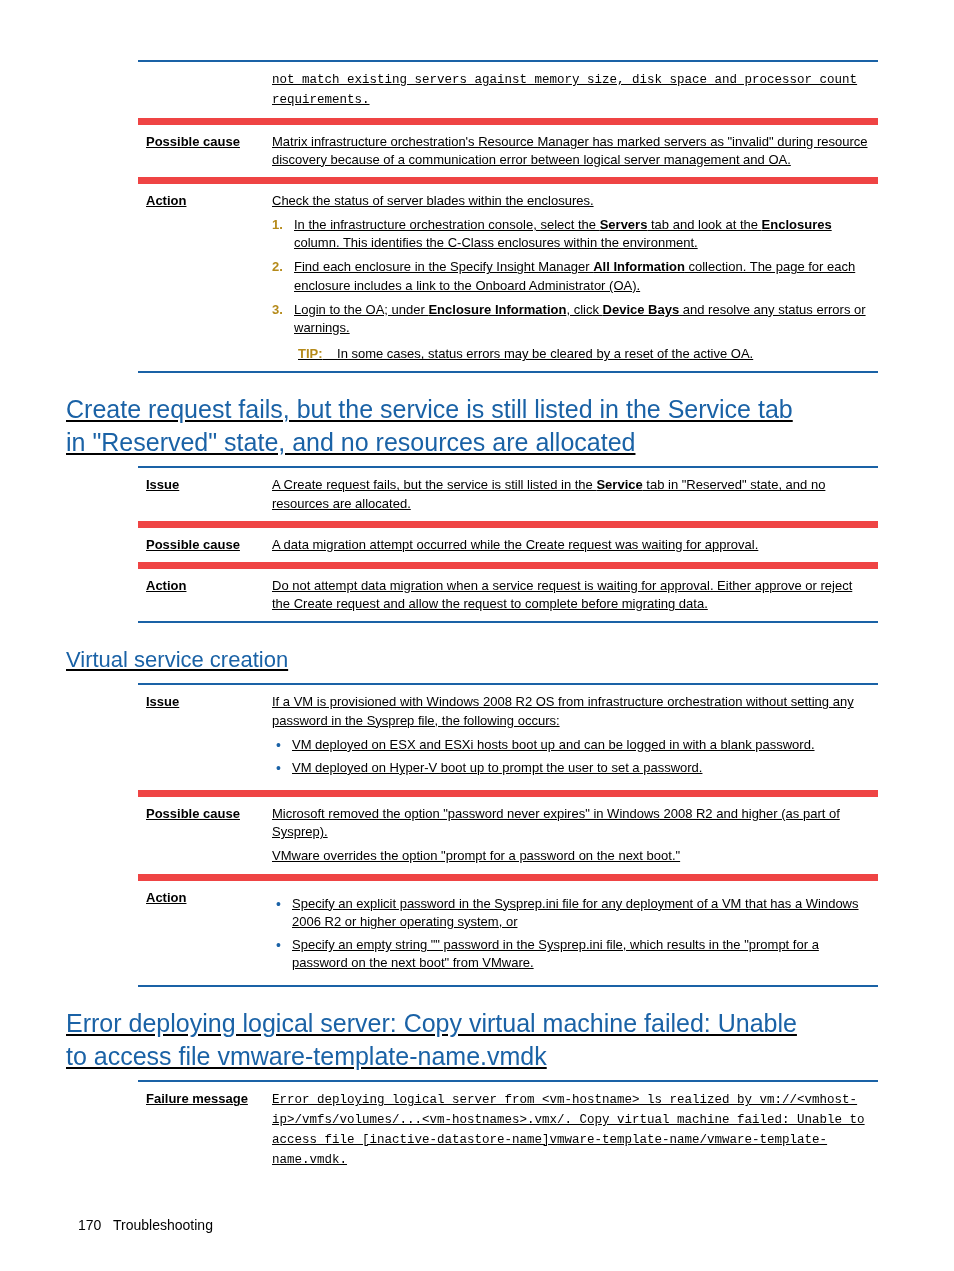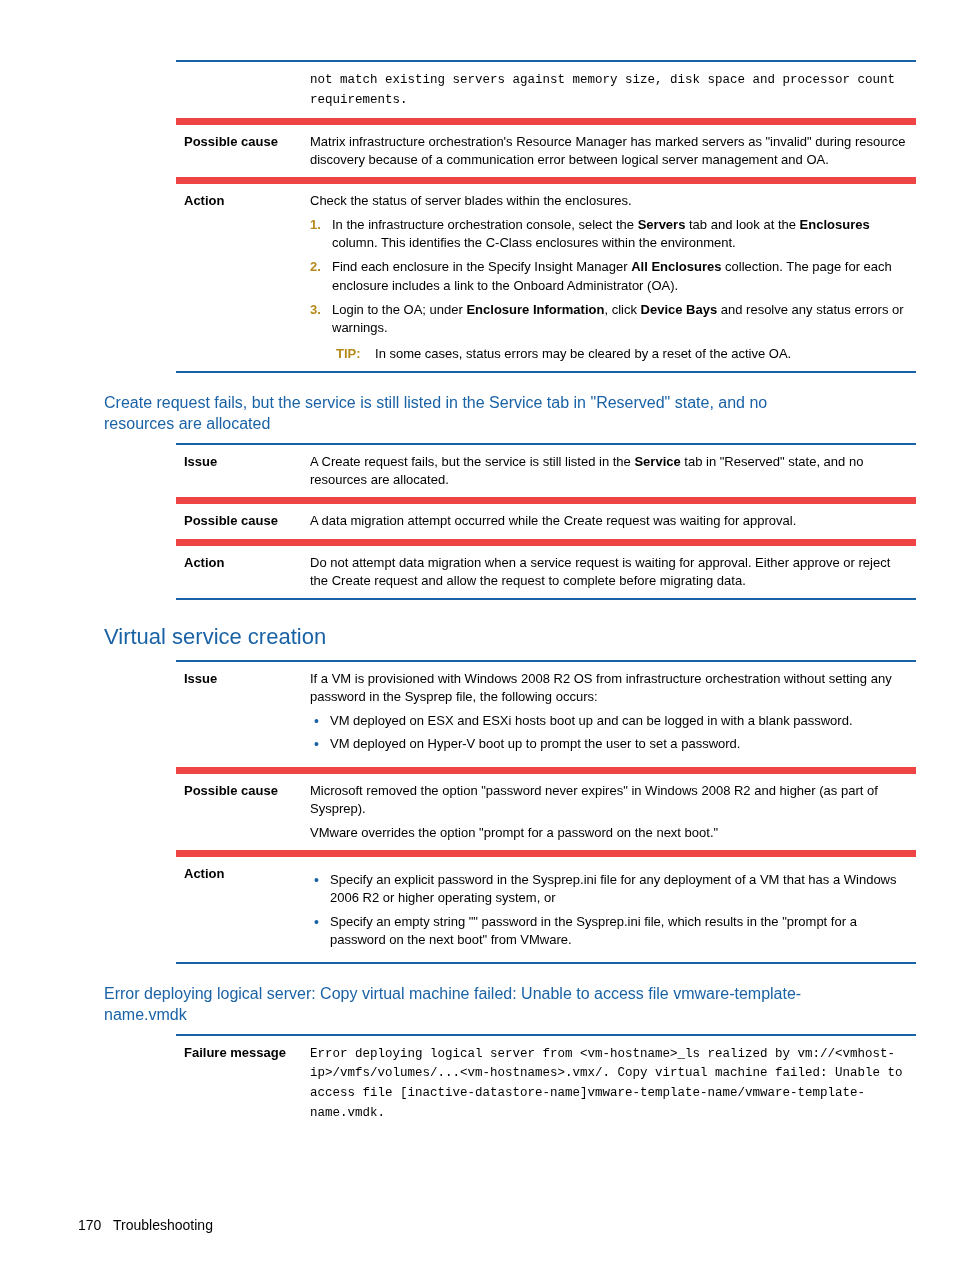--- a/index.html
+++ b/index.html
@@ -6,22 +6,23 @@
     margin: 0;
     padding: 0;
     font-family: Arial, Helvetica, sans-serif;
     background: #fff;
     color: #000;
   }
   .page {
     width: 883px;
     min-height: 1271px;
     box-sizing: border-box;
-    padding: 60px 78px 40px 104px;
+    padding: 60px 78px 40px 66px;
     position: relative;
+    text-decoration: underline;
   }
   table.info {
     width: 740px;
     margin-left: 72px;
     border-collapse: collapse;
     border-top: 2px solid #1a62a6;
     border-bottom: 2px solid #1a62a6;
     margin-bottom: 20px;
     font-size: 13px;
   }
@@ -81,21 +82,21 @@
   }
   .tip-row {
     padding-left: 26px;
     margin-top: 8px;
   }
   .tip-label {
     font-weight: bold;
     color: #b58a1a;
   }
   h2.h2 {
-    font-size: 16px;
+    font-size: 25px;
     font-weight: normal;
     color: #1a62a6;
     margin: 18px 0 8px 0;
     line-height: 1.3;
   }
   h1.h1 {
     font-size: 22px;
     font-weight: normal;
     color: #1a62a6;
     margin: 24px 0 10px 0;
@@ -129,21 +130,21 @@
       <td class="label">Action</td>
       <td>
         <span>Check the status of server blades within the enclosures.</span>
         <ol class="numbered">
           <li>
             <span class="num">1.</span>
             <span>In the infrastructure orchestration console, select the </span><b>Servers</b><span> tab and look at the </span><b>Enclosures</b><span> column. This identifies the C-Class enclosures within the environment.</span>
           </li>
           <li>
             <span class="num">2.</span>
-            <span>Find each enclosure in the Specify Insight Manager </span><b>All Enclosures</b><span> collection. The page for each enclosure includes a link to the Onboard Administrator (OA).</span>
+            <span>Find each enclosure in the Specify Insight Manager </span><b>All Information</b><span> collection. The page for each enclosure includes a link to the Onboard Administrator (OA).</span>
           </li>
           <li>
             <span class="num">3.</span>
             <span>Login to the OA; under </span><b>Enclosure Information</b><span>, click </span><b>Device Bays</b><span> and resolve any status errors or warnings.</span>
           </li>
         </ol>
         <div class="tip-row">
           <span class="tip-label">TIP:</span>
           &nbsp;&nbsp;&nbsp;<span>In some cases, status errors may be cleared by a reset of the active OA.</span>
         </div>

